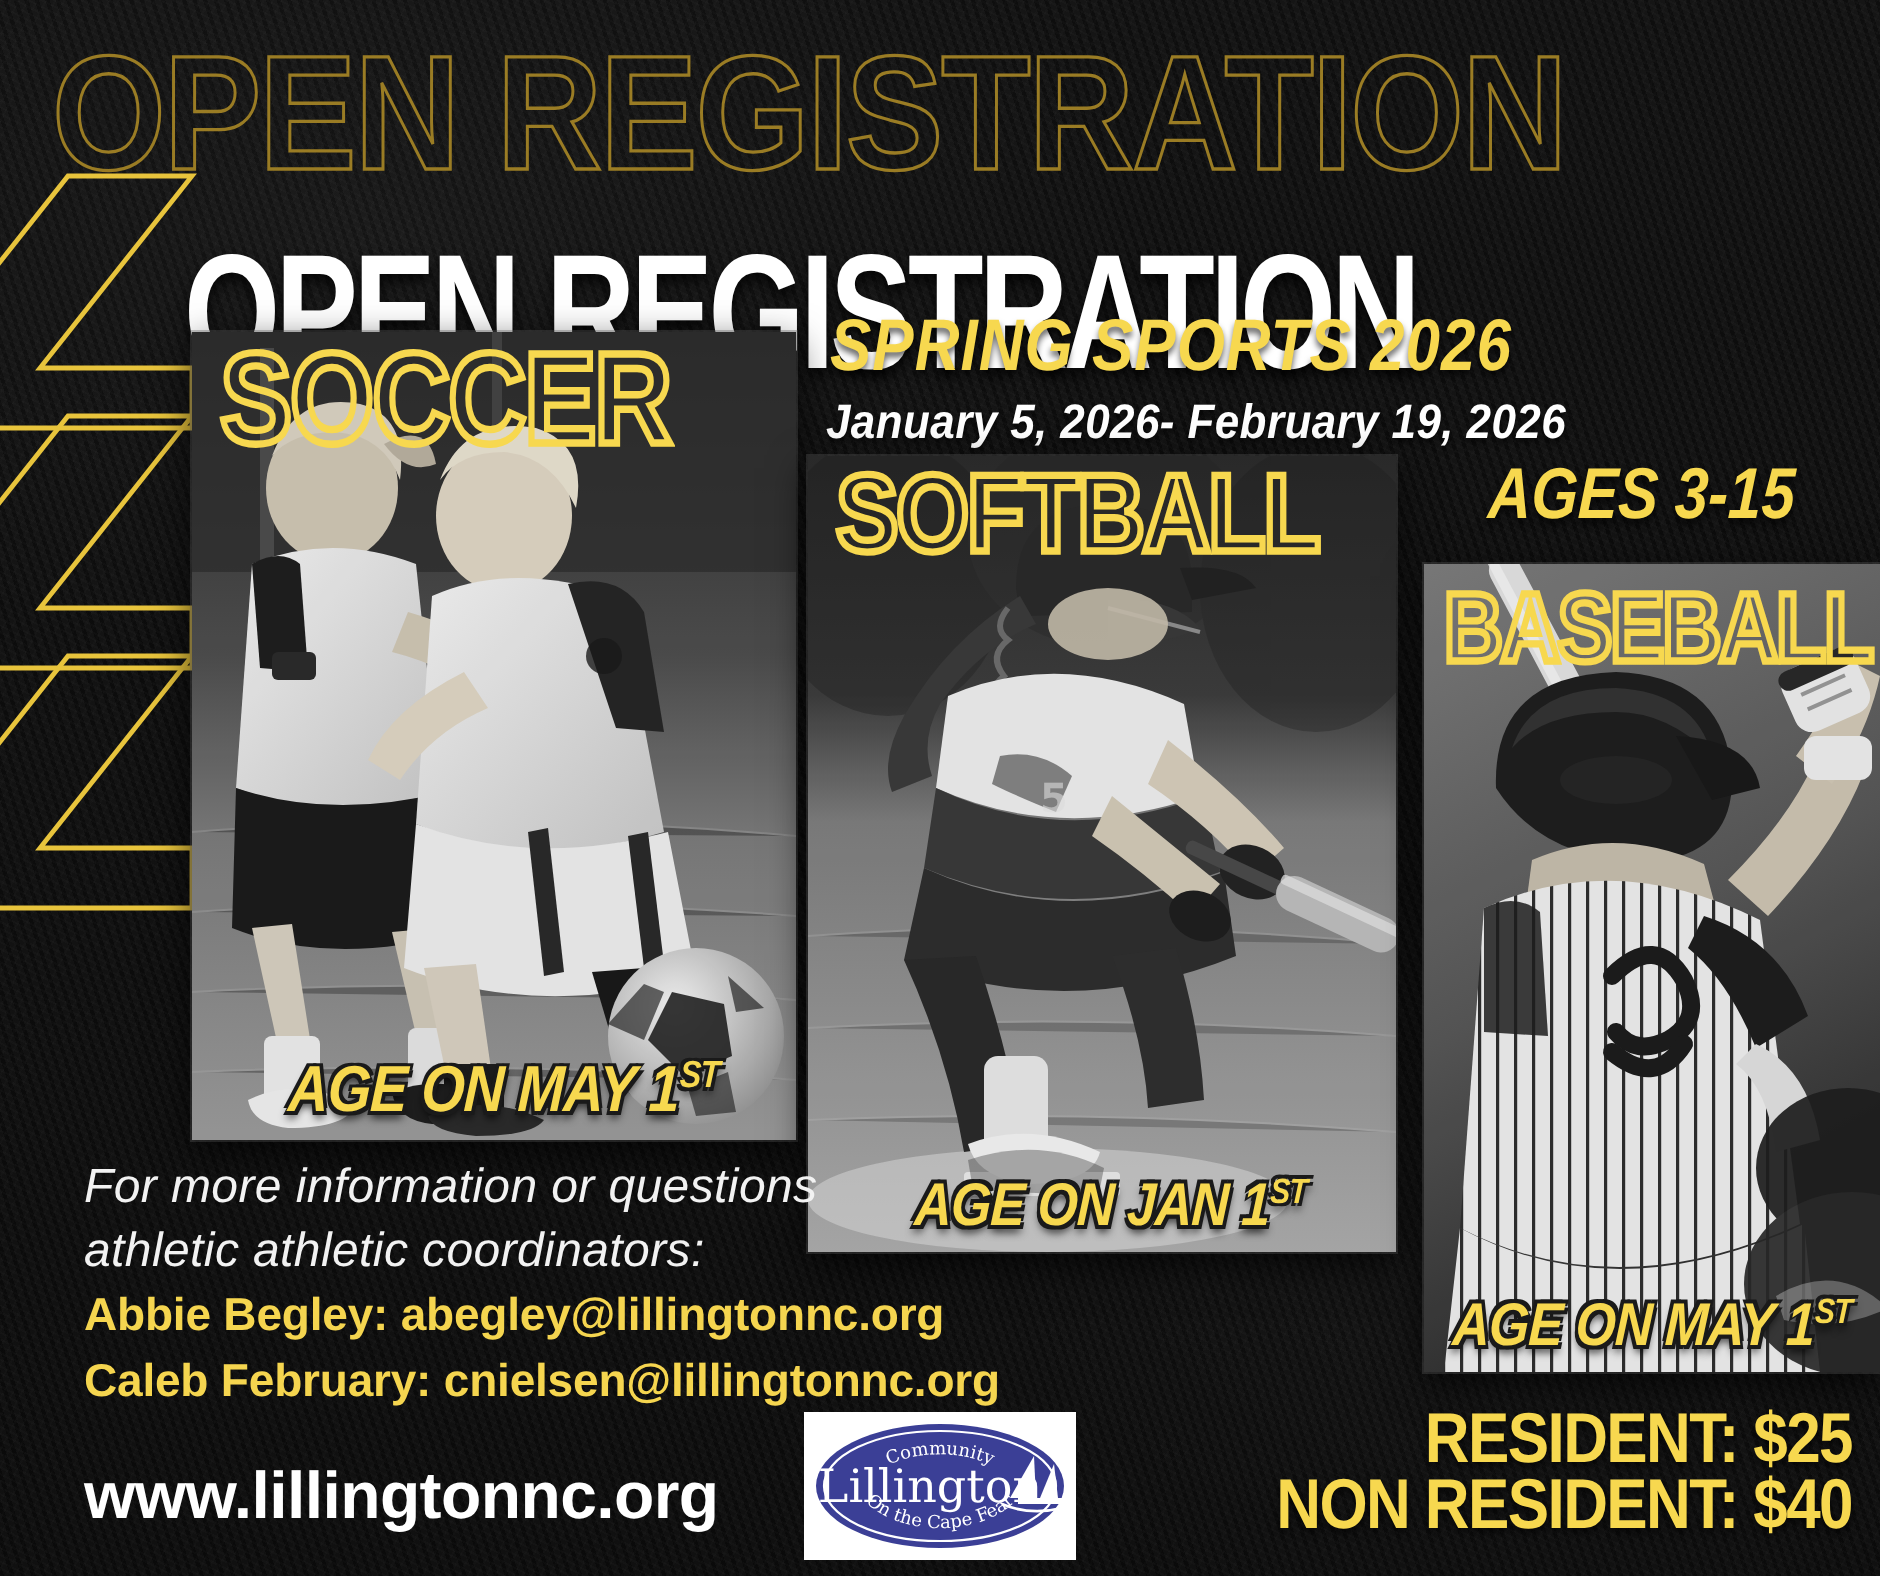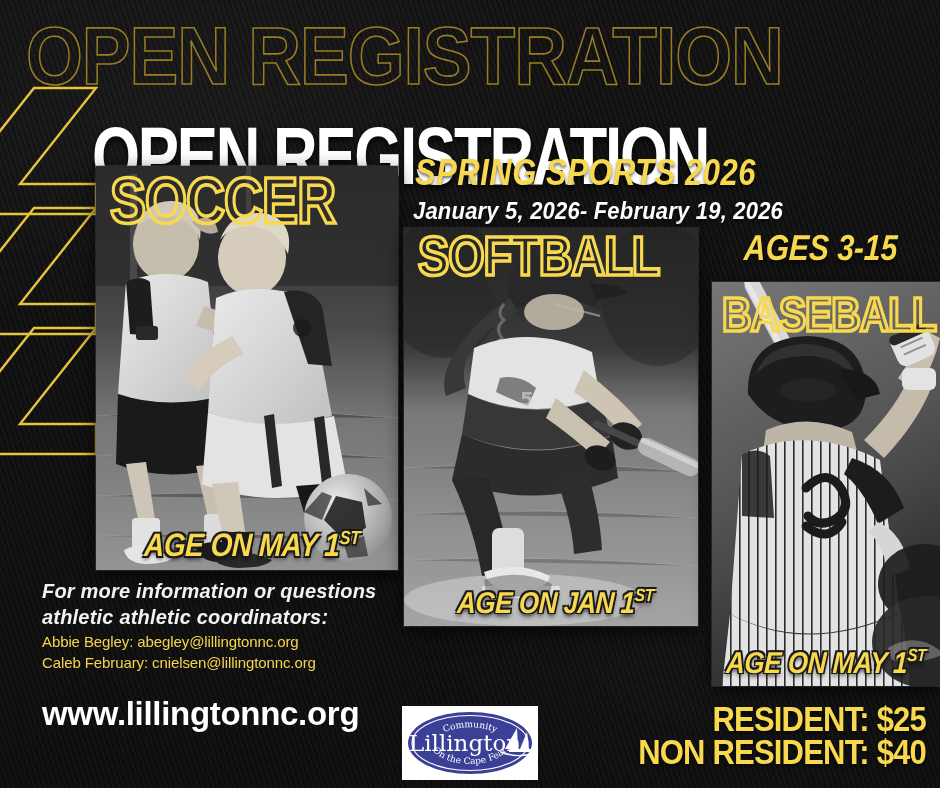--- a/index.html
+++ b/index.html
@@ -170,30 +170,30 @@
   .age-baseball { left: 727px; top: 647px; font-size: 26px; transform: scaleY(1.16) skewX(-3deg); }
 
   
   .info-block {
     position: absolute;
     left: 42px;
     top: 578px;
     width: 480px;
   }
   .info-line-italic {
-    font-size: 20px;
+    font-size: 24px;
     font-style: italic;
-    font-weight: 700;
+    font-weight: 400;
     color: #f2f2f2;
     line-height: 1.32;
     letter-spacing: 0.2px;
   }
   .contact-email {
-    font-size: 15px;
-    font-weight: 400;
+    font-size: 23px;
+    font-weight: 700;
     color: #F5D54F;
     line-height: 1.42;
     letter-spacing: -0.1px;
     white-space: nowrap;
   }
   .website {
     margin-top: 22px;
     font-size: 33px;
     font-weight: 700;
     color: #ffffff;

